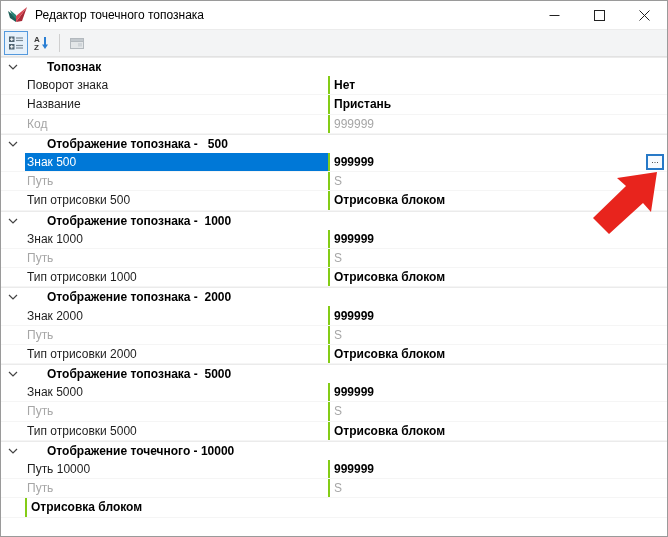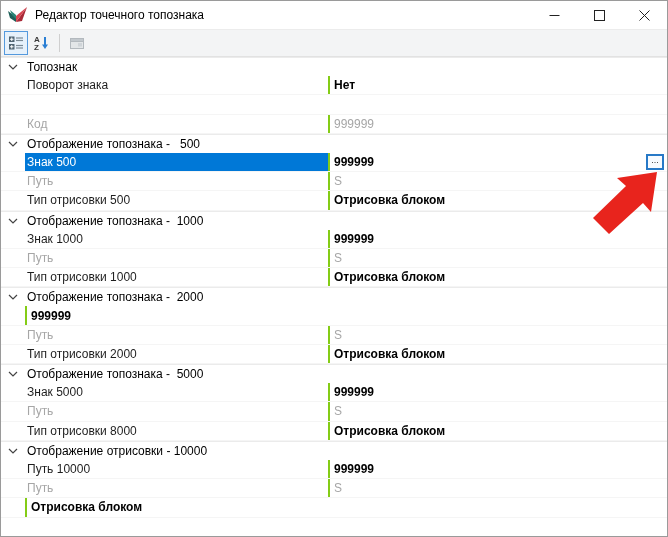--- a/index.html
+++ b/index.html
@@ -17,21 +17,21 @@
   .tb-spacer { flex:1; }
   .win-btn { width:45px; height:28px; display:flex; align-items:center; justify-content:center; background:transparent; border:none; cursor:default; }
   
   .toolbar { height:28px; background:#f3f4f5; border-top:1px solid #ececec; border-bottom:1px solid #e2e2e2; display:flex; align-items:center; padding-left:3px; }
   .tool-btn { width:24px; height:24px; display:flex; align-items:center; justify-content:center; border:1px solid transparent; background:transparent; margin-right:1px; }
   .tool-btn.selected { background:#e6f1fb; border:1px solid #5499dd; }
   .tool-sep { width:1px; height:18px; background:#cfcfcf; margin:0 5px; }
   
   .grid { position:relative; background:#fff; }
   .row { display:flex; align-items:center; height:19.2px; }
-  .row.cat { border-top:1px solid #ebebeb; font-weight:normal; color:#000; }
+  .row.cat { border-top:1px solid #ebebeb; font-weight:bold; color:#000;gap:20px; }
   .row.prop { border-bottom:1px solid #f5f5f5; }
   .gutter { width:24px; flex:none; height:100%; display:flex; align-items:center; justify-content:center; }
   .chev { display:flex; }
   .cat-label { white-space:pre; margin-left:2px; }
   .name-cell { width:303px; flex:none; height:100%; display:flex; align-items:center; padding-left:2px; white-space:pre; overflow:hidden; }
   .value-cell { flex:1; height:100%; display:flex; align-items:center; padding-left:4px; border-left:2px solid #84cc16; position:relative; white-space:pre; }
   .row.prop .value-cell { font-weight:bold; color:#000; }
   .row.prop.dis { color:#a6a6a6; }
   .row.prop.dis .value-cell { font-weight:normal; color:#a6a6a6; }
   .row.prop.sel .name-cell { background:#0078d7; color:#fff;text-align:right; }
@@ -123,20 +123,22 @@
         </span>
       <span class="cat-label">Топознак</span>
     </div>
     <div class="row prop">
       <span class="gutter"></span>
       <div class="name-cell">Поворот знака</div>
       <div class="value-cell">Нет</div>
     </div>
     <div class="row prop">
       <span class="gutter"></span>
+      <div class="name-cell">Название</div>
+      <div class="value-cell">Пристань</div>
     </div>
     <div class="row prop dis">
       <span class="gutter"></span>
       <div class="name-cell">Код</div>
       <div class="value-cell">999999</div>
     </div>
 
     <div class="row cat">
       <span class="gutter">
           <span class="chev">
@@ -197,20 +199,21 @@
           <span class="chev">
             <svg width="10" height="6" viewBox="0 0 10 6">
               <path d="M1 1 L5 5 L9 1" fill="none" stroke="#444" stroke-width="1.2"></path>
             </svg>
           </span>
         </span>
       <span class="cat-label">Отображение топознака -  2000</span>
     </div>
     <div class="row prop">
       <span class="gutter"></span>
+      <div class="name-cell">Знак 2000</div>
       <div class="value-cell">999999</div>
     </div>
     <div class="row prop dis">
       <span class="gutter"></span>
       <div class="name-cell">Путь</div>
       <div class="value-cell">S</div>
     </div>
     <div class="row prop">
       <span class="gutter"></span>
       <div class="name-cell">Тип отрисовки 2000</div>
@@ -232,33 +235,33 @@
       <div class="name-cell">Знак 5000</div>
       <div class="value-cell">999999</div>
     </div>
     <div class="row prop dis">
       <span class="gutter"></span>
       <div class="name-cell">Путь</div>
       <div class="value-cell">S</div>
     </div>
     <div class="row prop">
       <span class="gutter"></span>
-      <div class="name-cell">Тип отрисовки 8000</div>
-      <div class="value-cell">Отрисовка блоком</div>
-    </div>
-
-    <div class="row cat">
-      <span class="gutter">
-          <span class="chev">
-            <svg width="10" height="6" viewBox="0 0 10 6">
-              <path d="M1 1 L5 5 L9 1" fill="none" stroke="#444" stroke-width="1.2"></path>
-            </svg>
-          </span>
-        </span>
-      <span class="cat-label">Отображение отрисовки - 10000</span>
+      <div class="name-cell">Тип отрисовки 5000</div>
+      <div class="value-cell">Отрисовка блоком</div>
+    </div>
+
+    <div class="row cat">
+      <span class="gutter">
+          <span class="chev">
+            <svg width="10" height="6" viewBox="0 0 10 6">
+              <path d="M1 1 L5 5 L9 1" fill="none" stroke="#444" stroke-width="1.2"></path>
+            </svg>
+          </span>
+        </span>
+      <span class="cat-label">Отображение точечного - 10000</span>
     </div>
     <div class="row prop">
       <span class="gutter"></span>
       <div class="name-cell">Путь 10000</div>
       <div class="value-cell">999999</div>
     </div>
     <div class="row prop dis">
       <span class="gutter"></span>
       <div class="name-cell">Путь</div>
       <div class="value-cell">S</div>

